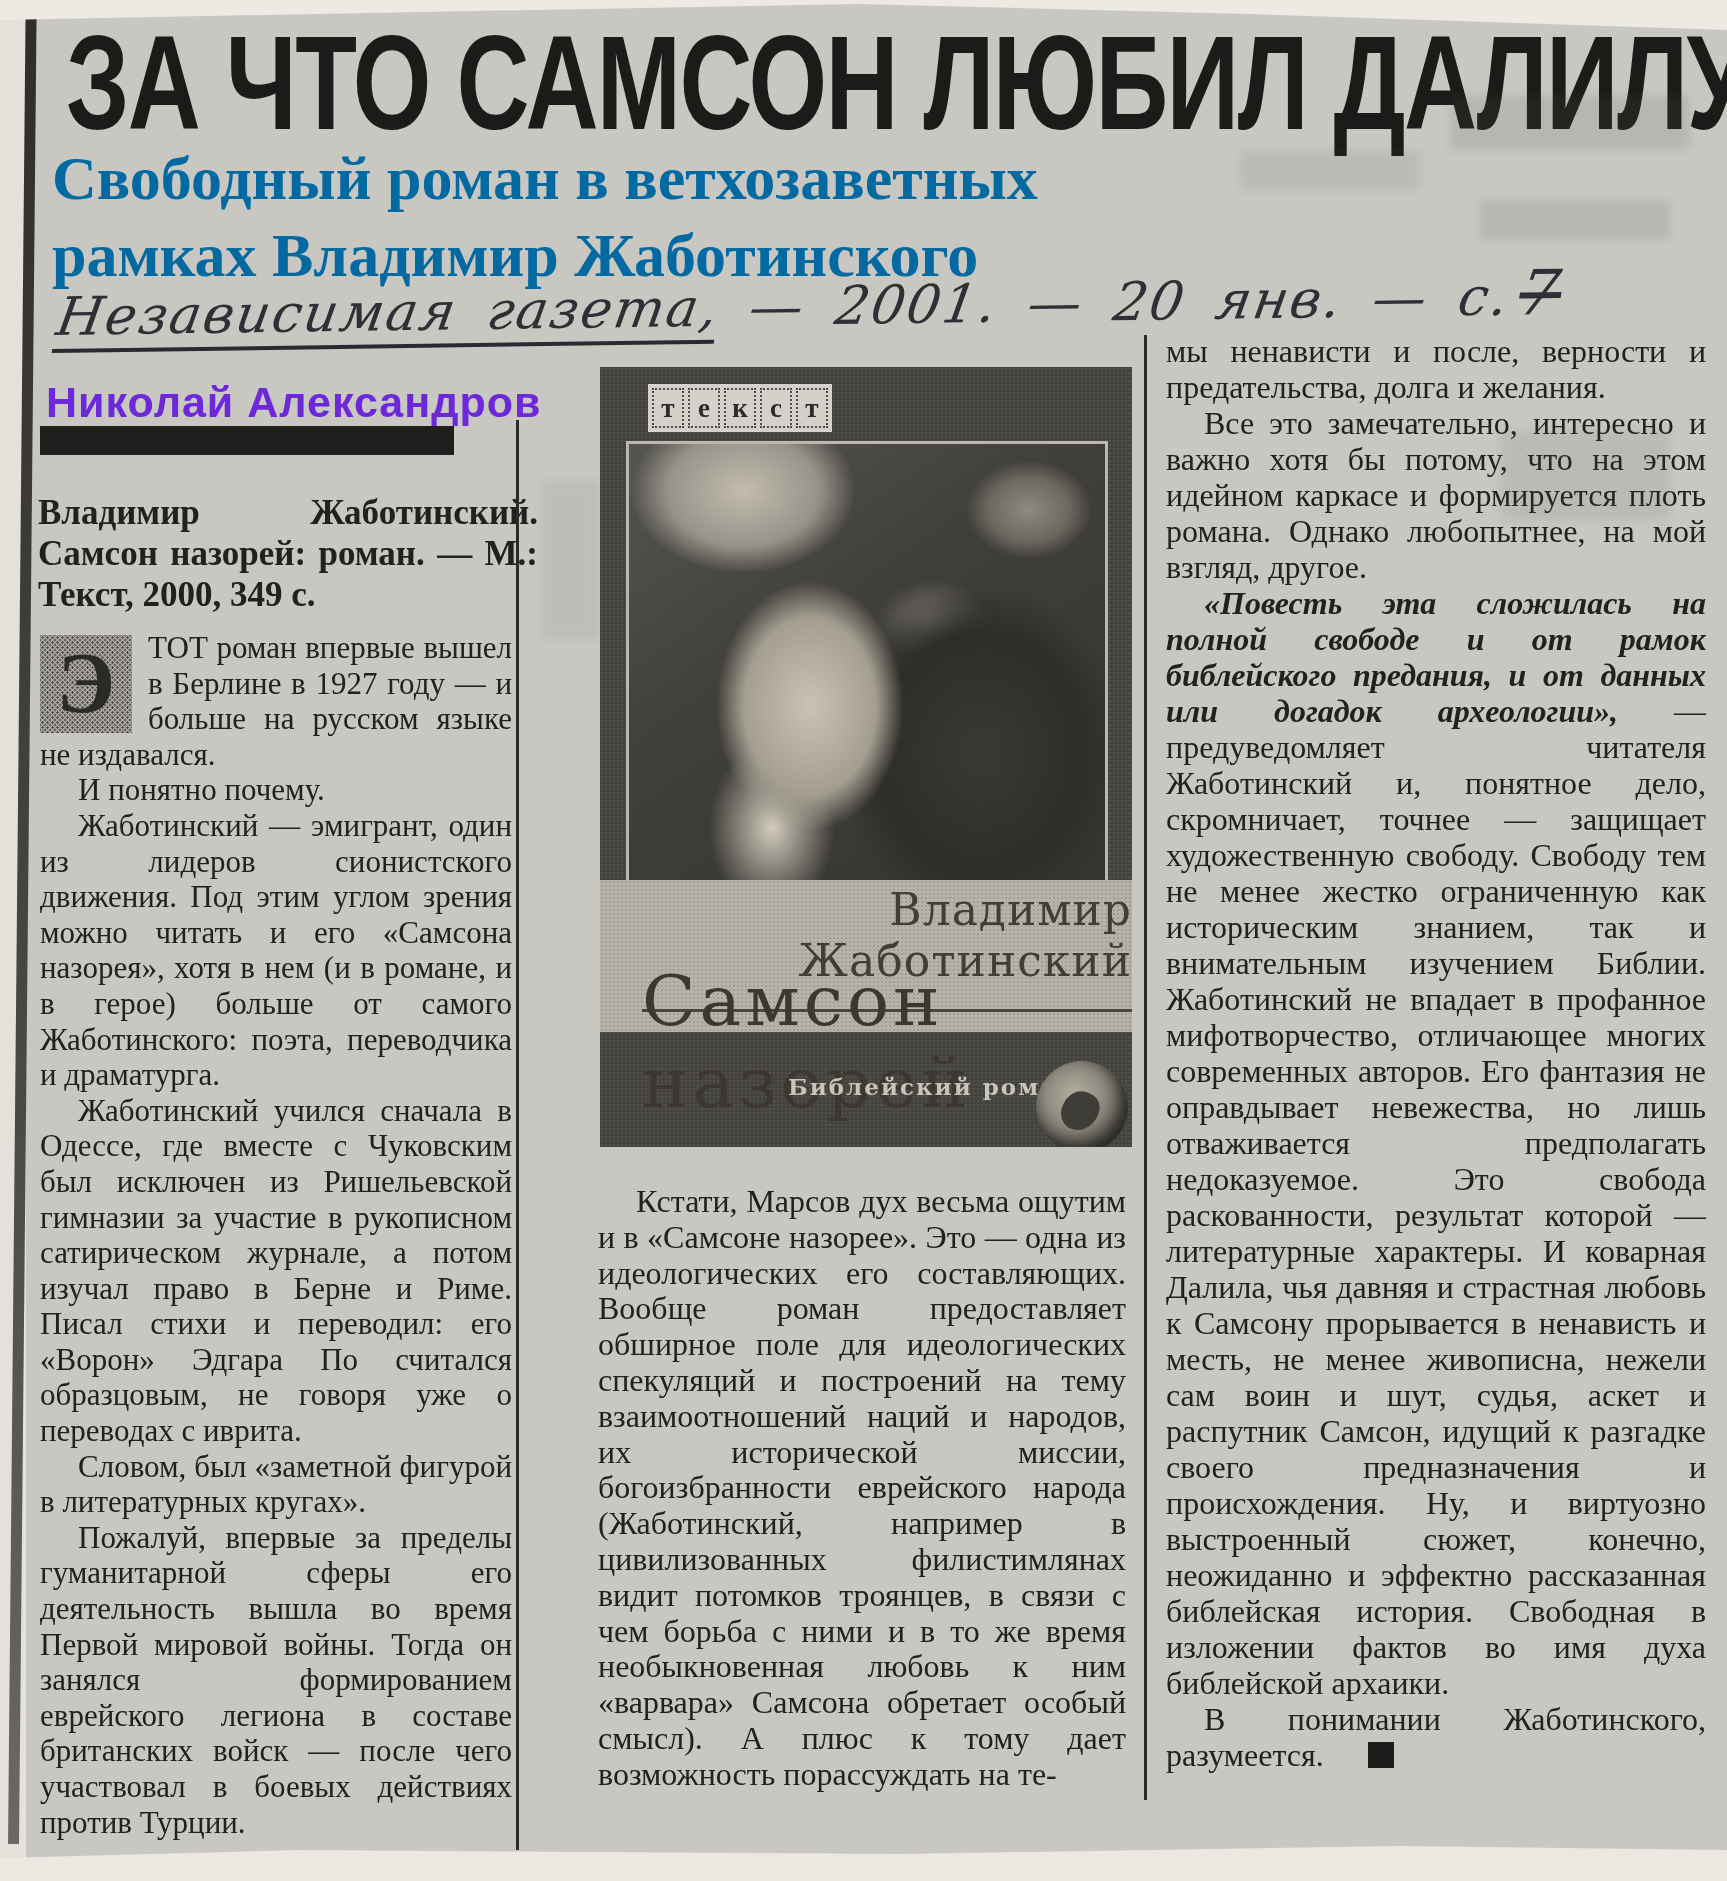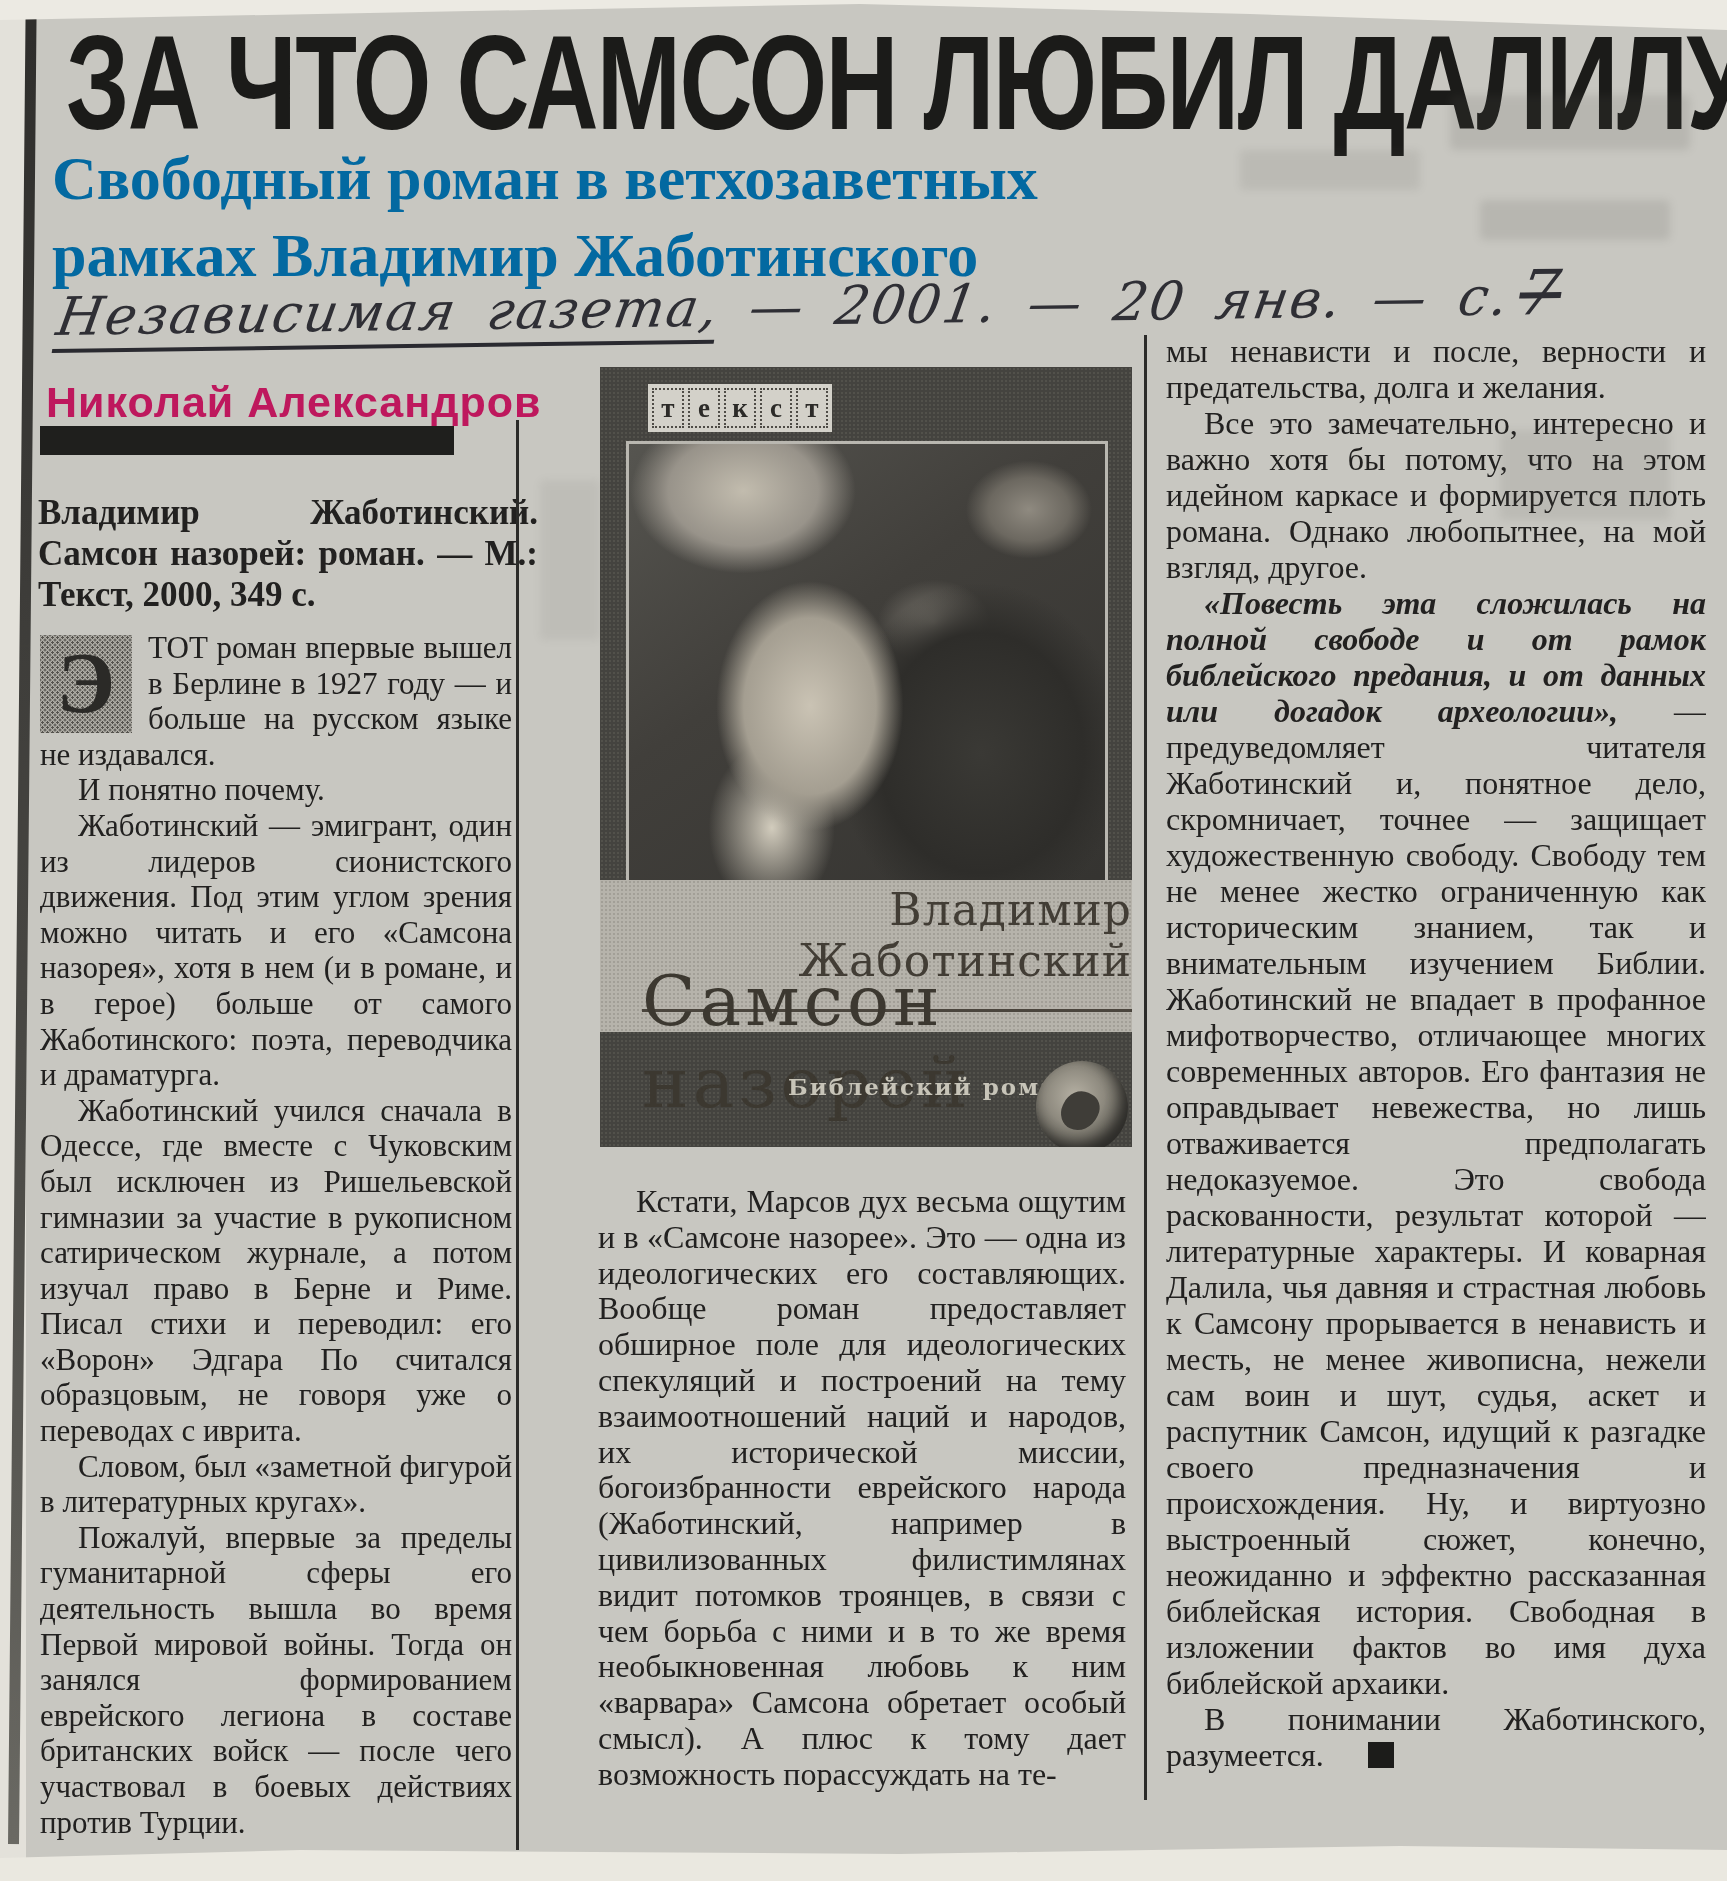--- a/index.html
+++ b/index.html
@@ -21,21 +21,21 @@
             font-family:"Liberation Sans",sans-serif;font-weight:bold;font-size:128px;line-height:1;
             color:#1b1b19;letter-spacing:-2px;transform:scale(0.79,1.05);transform-origin:0 0;}
   .subhead{position:absolute;left:52px;top:140px;font-weight:bold;font-size:62px;line-height:77px;color:#0369a1;}
   .annotation{position:absolute;left:58px;top:266px;width:1560px;white-space:nowrap;
               font-family:"DejaVu Serif",serif;font-style:italic;font-size:53px;color:#2f2f35;
               letter-spacing:2px;word-spacing:12px;transform:rotate(-0.8deg) skewX(-10deg);}
   .annotation .u{border-bottom:4px solid #2a2a30;padding-bottom:2px;}
   .annotation .pg{font-size:62px;text-decoration:line-through;margin-left:10px;}
   
   .byline{position:absolute;left:46px;top:378px;font-family:"Liberation Sans",sans-serif;
-          font-weight:bold;font-size:43px;color:#be185d;letter-spacing:1px;}
+          font-weight:bold;font-size:43px;color:#6d28d9;letter-spacing:1px;}
   .blackbar{position:absolute;left:40px;top:426px;width:414px;height:29px;background:#1f1f1d;}
   
   .col{position:absolute;overflow:hidden;text-align:justify;}
   .bib{left:38px;top:492px;width:500px;height:130px;font-weight:bold;font-size:35px;line-height:41px;}
   .leftcol{left:40px;top:630px;width:472px;height:1212px;font-size:31px;line-height:35.6px;}
   .midcol{left:586px;top:1184px;width:528px;height:660px;font-size:32px;line-height:35.8px;margin-left:12px;}
   .rightcol{left:1166px;top:333px;width:540px;height:1516px;font-size:32px;line-height:36px;}
   .col p{margin:0;text-indent:38px;}
   .col p.noind{text-indent:0;}
   .bi{font-weight:bold;font-style:italic;}

